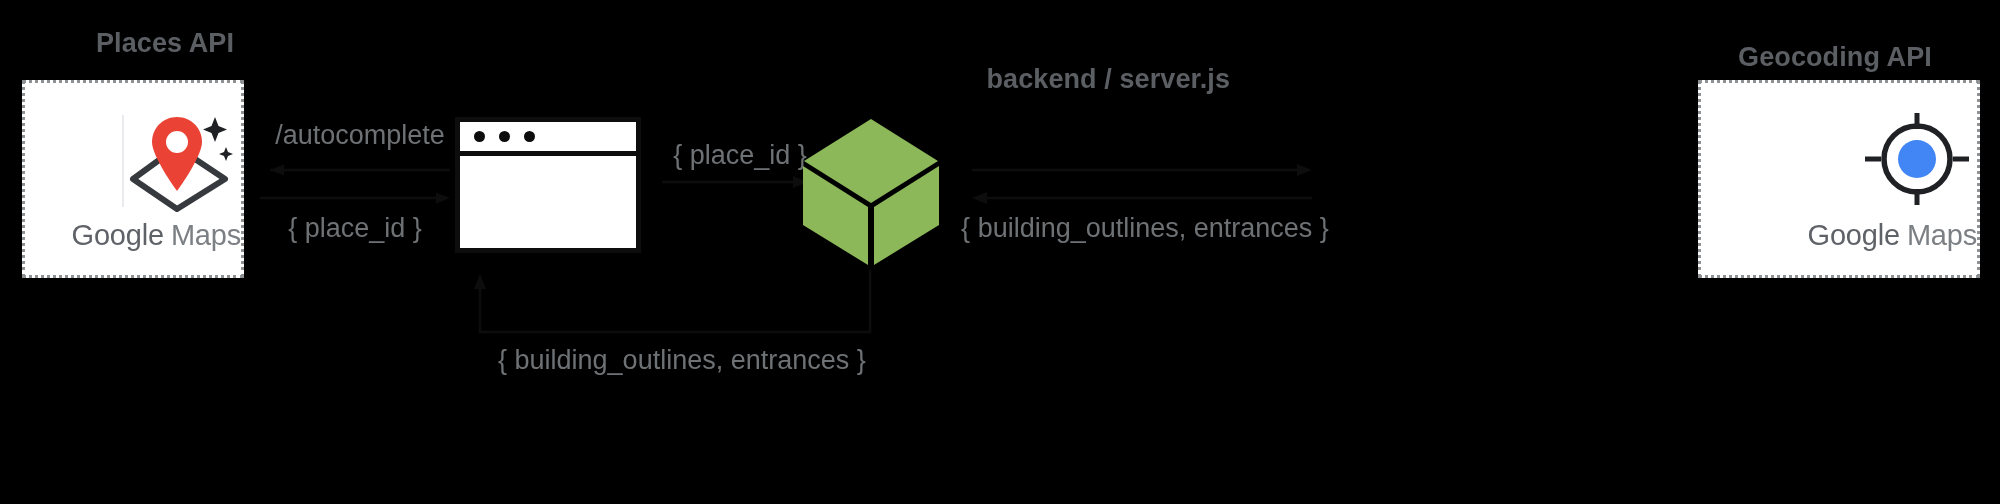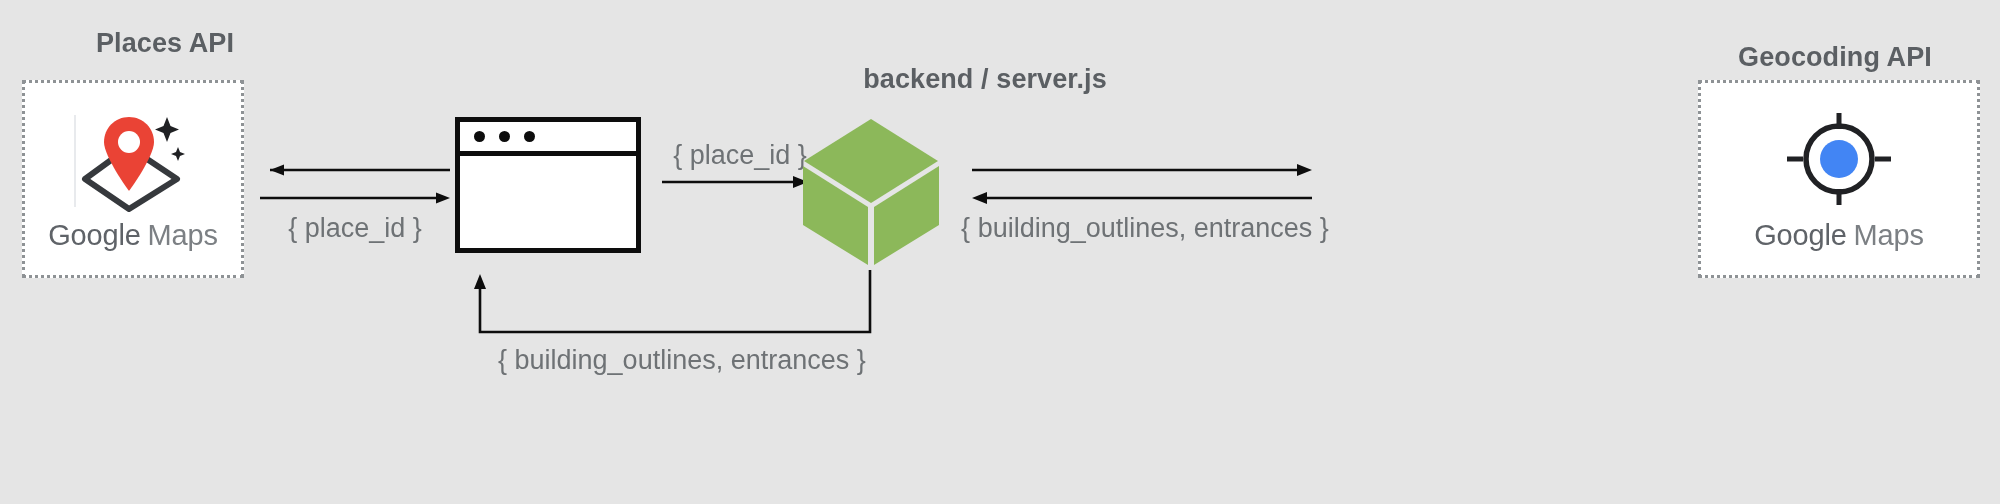--- a/index.html
+++ b/index.html
@@ -10,21 +10,21 @@
   body {
     width: 2000px;
     height: 504px;
     font-family: "Liberation Sans", sans-serif;
     overflow: hidden;
   }
   #canvas {
     position: relative;
     width: 2000px;
     height: 504px;
-    background: #e5e5e5;
+    background: #000000;
   }
 
   
   .node-title {
     position: absolute;
     font-size: 27px;
     font-weight: bold;
     color: #5b5f63;
     letter-spacing: 0.1px;
     white-space: nowrap;
@@ -40,21 +40,21 @@
   }
 
   
   .api-box {
     position: absolute;
     border: 3px dotted #8e9295;
     box-sizing: border-box;
     background: #ffffff;
     display: flex;
     flex-direction: column;
-    align-items: center;
+    align-items: flex-end;
     justify-content: center;
   }
   .api-icon {
     width: 120px;
     height: 108px;
     position: relative;
     margin-bottom: 4px;
   }
   .gmaps-wordmark {
     font-size: 29px;
@@ -113,20 +113,21 @@
         <path d="M94 10 L97.5 19 L106 22.5 L97.5 26 L94 35 L90.5 26 L82 22.5 L90.5 19 Z" fill="#202124"></path>
         <path d="M105 40 L107 45 L112 47 L107 49 L105 54 L103 49 L98 47 L103 45 Z" fill="#202124"></path>
       </svg>
     </div>
 
     <div class="gmaps-wordmark">
       <span class="gm-google">Google</span><span style="display:inline-block;width:7px"></span><span class="gm-maps">Maps</span>
     </div>
   </div>
 
+  <div class="edge-label" style="left:255px; top:120px; width:210px;">/autocomplete</div>
 
   <svg class="arrow-svg" style="left:260px; top:158px;" width="190" height="50">
 
     <line x1="10" y1="12" x2="190" y2="12" stroke="#0d0d0d" stroke-width="2.6"></line>
     <path d="M10 12 L24 6.5 L24 17.5 Z" fill="#0d0d0d"></path>
 
     <line x1="0" y1="40" x2="180" y2="40" stroke="#0d0d0d" stroke-width="2.6"></line>
     <path d="M190 40 L176 34.5 L176 45.5 Z" fill="#0d0d0d"></path>
   </svg>
 
@@ -142,21 +143,21 @@
     <div class="browser-body"></div>
   </div>
 
   <div class="edge-label" style="left:650px; top:140px; width:180px;">{ place_id }</div>
 
   <svg class="arrow-svg" style="left:662px; top:175px;" width="146" height="14">
     <line x1="0" y1="7" x2="132" y2="7" stroke="#0d0d0d" stroke-width="2.6"></line>
     <path d="M146 7 L131 1 L131 13 Z" fill="#0d0d0d"></path>
   </svg>
 
-  <div class="node-title" style="left:740px; top:64px; width:490px;">backend / server.js</div>
+  <div class="node-title" style="left:740px; top:64px; width:490px;text-align:right;">backend / server.js</div>
 
   <div style="position:absolute; left:800px; top:115px; width:142px; height:152px;">
     <svg viewBox="0 0 142 152" width="142" height="152">
 
       <path d="M71 4 L138 46 L71 88 L4 46 Z" fill="#8cb85a"></path>
 
       <path d="M3 51 L68 92 L68 150 L3 110 Z" fill="#8cb85a"></path>
 
       <path d="M139 51 L74 92 L74 150 L139 110 Z" fill="#8cb85a"></path>
     </svg>

